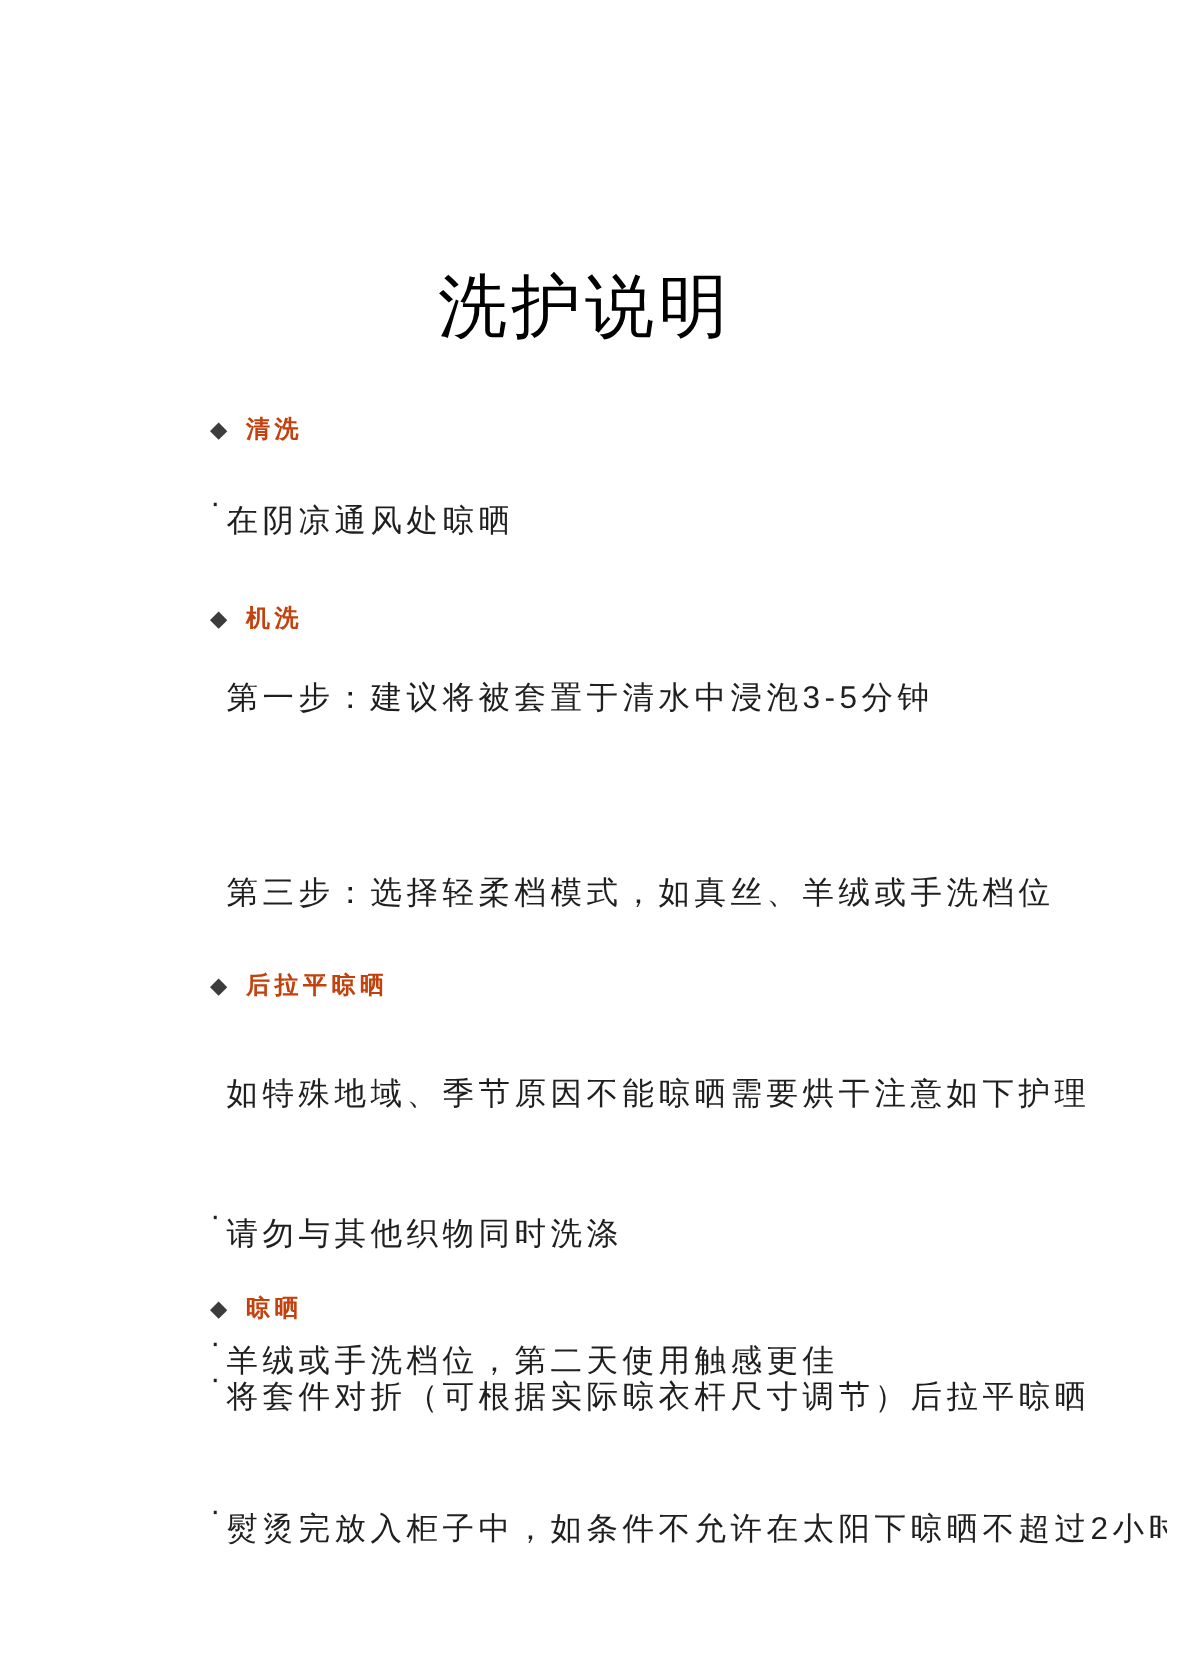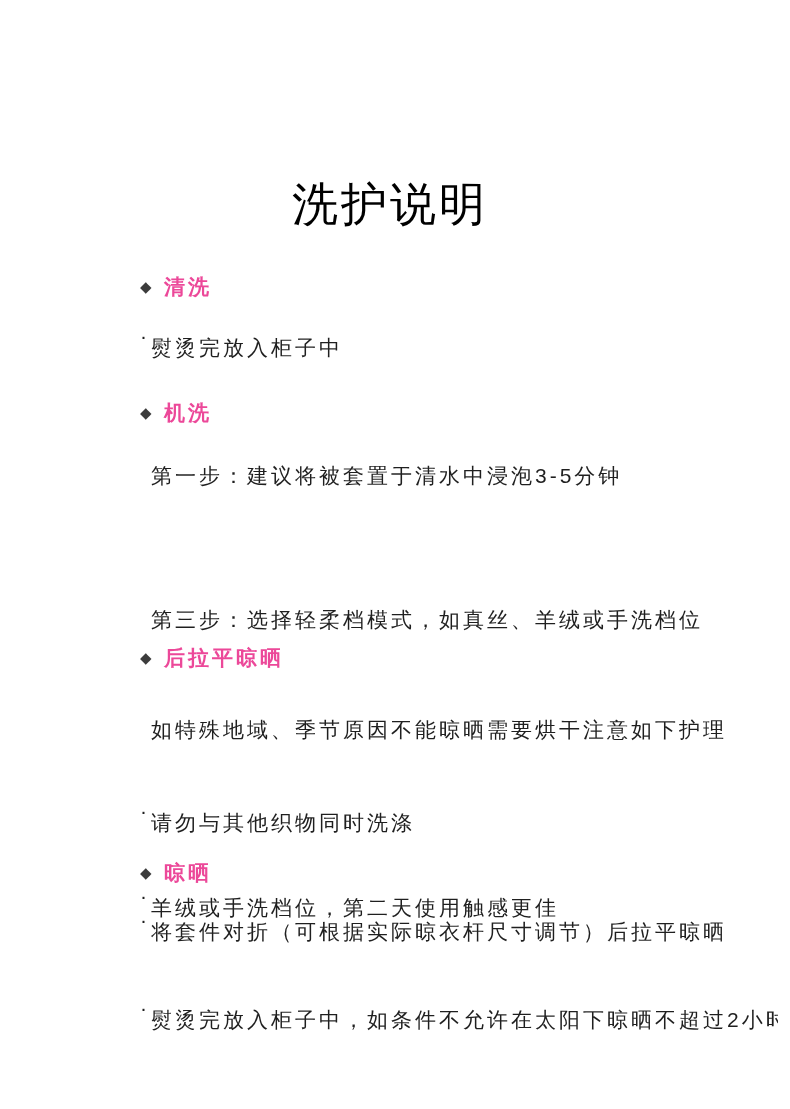--- a/index.html
+++ b/index.html
@@ -43,23 +43,23 @@
     height: 26px;
     line-height: 26px;
   }
   .diamond {
     width: 23px;
     font-size: 15px;
     color: #3c3c3c;
     line-height: 26px;
   }
   .heading-label {
-    font-size: 21px;
+    font-size: 16px;
     font-weight: bold;
-    color: #ec4899;
+    color: #c2410c;
     letter-spacing: 3px;
     white-space: nowrap;
   }
 
   .item {
     position: relative;
     padding-left: 23px;
     font-size: 21px;
     line-height: 30px;
     letter-spacing: 3px;
@@ -70,44 +70,44 @@
     position: absolute;
     left: 12px;
     top: 0;
     font-size: 21px;
     line-height: 30px;
     color: #1f1f1f;
   }
 
   
   .s-clean   .item.i0 { margin-top: 9px;  }
-  .s-machine .item.i0 { margin-top: 11px;  }
+  .s-machine .item.i0 { margin-top: 1px;  }
   .s-machine .item.i1 { margin-top: 20px; }
-  .s-machine .item.i2 { margin-top: 22px; }
+  .s-machine .item.i2 { margin-top: 8px; }
   .s-dry     .item.i0 { margin-top: 20px;  }
   .s-dry     .item.i1 { margin-top: 15px; }
   .s-dry     .item.i2 { margin-top: 7px;  }
   .s-sun     .item.i0 { margin-top: 7px;  }
   .s-sun     .item.i1 { margin-top: 10px; }
 </style>
 </head>
 <body>
 
 <div class="page">
 
   <div class="title">洗护说明</div>
 
   <div class="section s-clean">
     <div class="heading-row">
       <span class="diamond">◆</span>
       <span class="heading-label">清洗</span>
     </div>
     <div class="item i0">
       <span class="dot">·</span>
-      <div class="line">熨烫完放入柜子中</div>
+      <div class="line">在阴凉通风处晾晒</div>
     </div>
   </div>
 
   <div class="section s-machine">
     <div class="heading-row">
       <span class="diamond">◆</span>
       <span class="heading-label">机洗</span>
     </div>
     <div class="item i0">
       <div class="line">第一步：建议将被套置于清水中浸泡3-5分钟</div>

